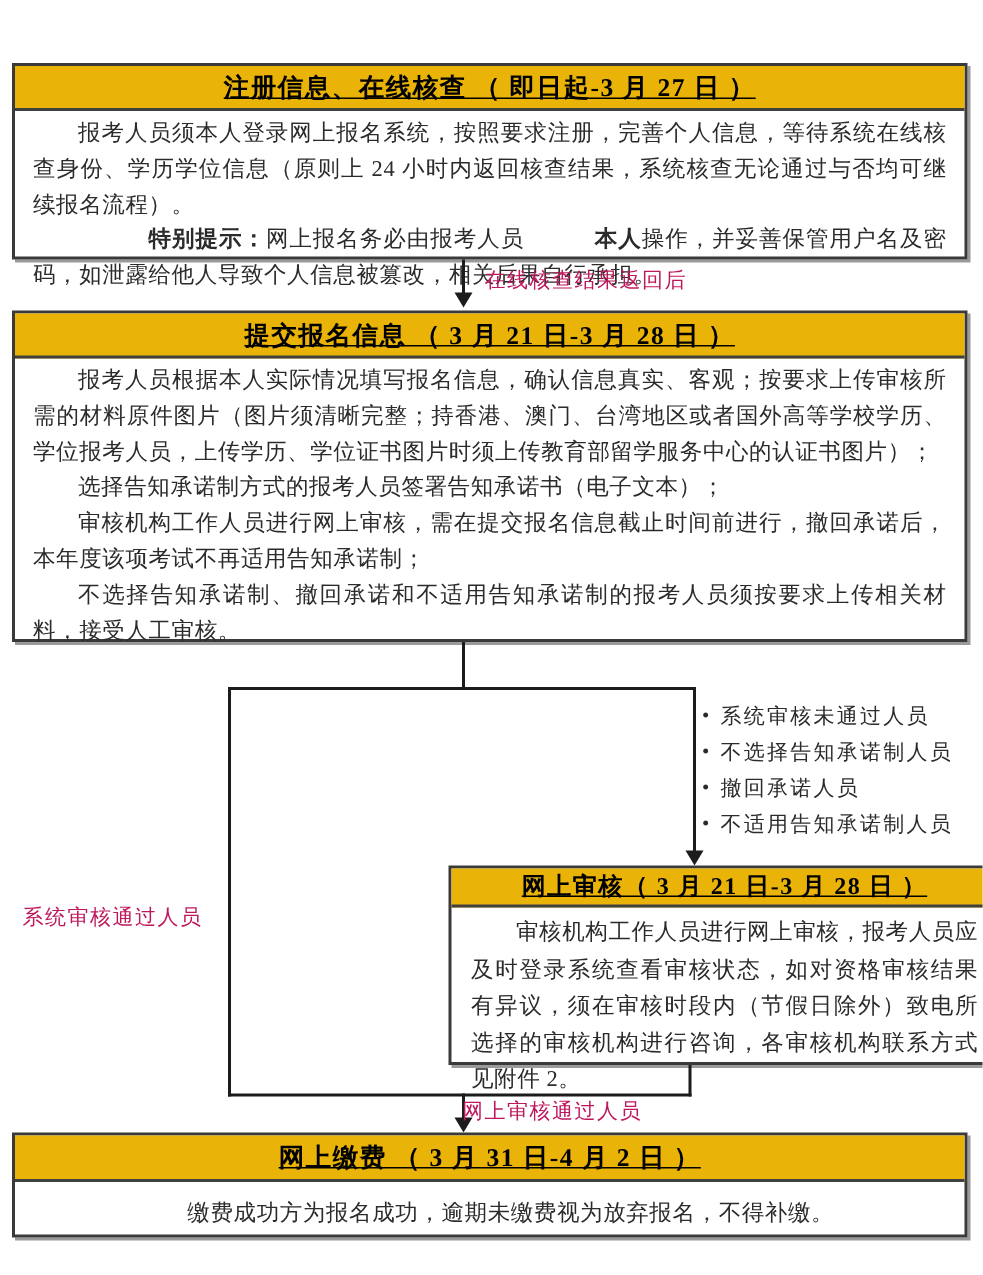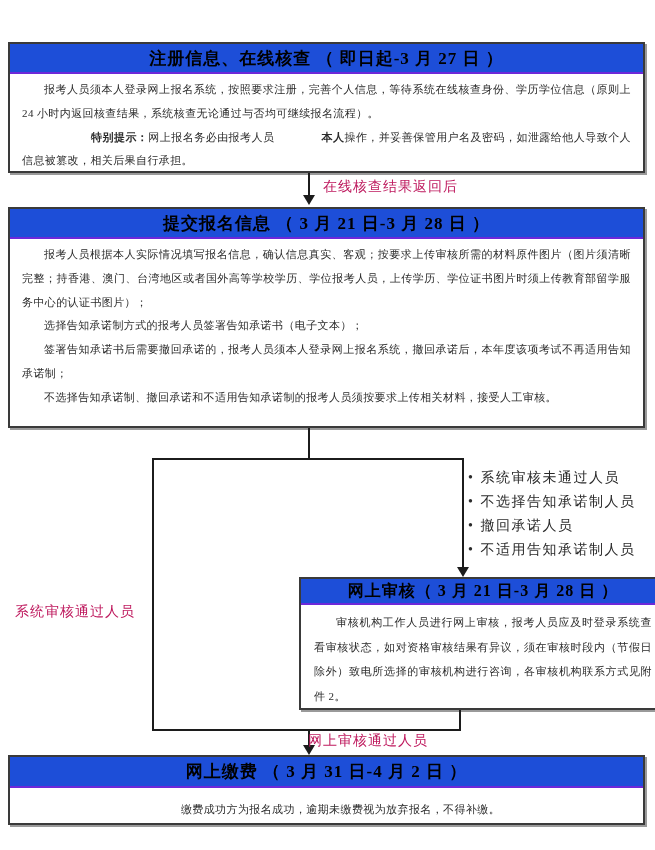--- a/index.html
+++ b/index.html
@@ -11,29 +11,29 @@
   .title{
     position:absolute;left:0;top:2px;width:655px;text-align:center;
     font-size:29px;font-weight:bold;color:#000;letter-spacing:1px;margin-top:37px;
   }
   .fbox{
     position:absolute;box-sizing:border-box;background:#fff;
     border:2px solid #3a3a3a;box-shadow:2px 2px 0 #9a9a9a;
   }
   .fbox .band{
     box-sizing:border-box;width:100%;
-    background:#1d4ed8;border-bottom:2px solid #6d28d9;
+    background:#eab308;border-bottom:2px solid #404040;
     display:flex;align-items:center;justify-content:center;
-    font-weight:bold;color:#000;letter-spacing:1px;
+    font-weight:bold;color:#000;letter-spacing:1px;text-decoration:underline;
   }
   .band.h30{height:30px;font-size:17px;}
   .band.h26{height:26px;font-size:16px;}
   .band.h31{height:31px;font-size:17px;}
   .bodytext{
-    padding:4px 12px 0 12px;font-size:11px;line-height:23.8px;
+    padding:4px 12px 0 12px;font-size:15px;line-height:23.8px;
     letter-spacing:0.4px;text-align:justify;
   }
   .bodytext p{margin:0;text-indent:2em;}
   .b{font-weight:bold;padding-left:47px;}
   .line{position:absolute;background:#1c1c1c;}
   .arrowhead{
     position:absolute;width:0;height:0;
     border-left:6px solid transparent;border-right:6px solid transparent;
     border-top:10px solid #1c1c1c;
   }
@@ -64,21 +64,21 @@
 
 <div class="line" style="left:308px;top:173px;width:2px;height:24px;"></div>
 <div class="arrowhead" style="left:303px;top:195px;"></div>
 <div class="flowlabel" style="left:323px;top:178px;">在线核查结果返回后</div>
 
 <div class="fbox" style="left:8px;top:207px;width:637px;height:221px;">
   <div class="band h30">提交报名信息 （ 3 月 21 日-3 月 28 日 ）</div>
   <div class="bodytext">
     <p>报考人员根据本人实际情况填写报名信息，确认信息真实、客观；按要求上传审核所需的材料原件图片（图片须清晰完整；持香港、澳门、台湾地区或者国外高等学校学历、学位报考人员，上传学历、学位证书图片时须上传教育部留学服务中心的认证书图片）；</p>
     <p>选择告知承诺制方式的报考人员签署告知承诺书（电子文本）；</p>
-    <p>签署告知承诺书后需要撤回承诺的，报考人员须本人登录网上报名系统，撤回承诺后，本年度该项考试不再适用告知承诺制；</p>
+    <p>审核机构工作人员进行网上审核，需在提交报名信息截止时间前进行，撤回承诺后，本年度该项考试不再适用告知承诺制；</p>
     <p>不选择告知承诺制、撤回承诺和不适用告知承诺制的报考人员须按要求上传相关材料，接受人工审核。</p>
   </div>
 </div>
 
 <div class="line" style="left:308px;top:428px;width:2px;height:32px;"></div>
 <div class="line" style="left:152px;top:458px;width:312px;height:2px;"></div>
 <div class="line" style="left:152px;top:458px;width:2px;height:273px;"></div>
 <div class="line" style="left:462px;top:458px;width:2px;height:110px;"></div>
 <div class="arrowhead" style="left:457px;top:567px;"></div>
 

